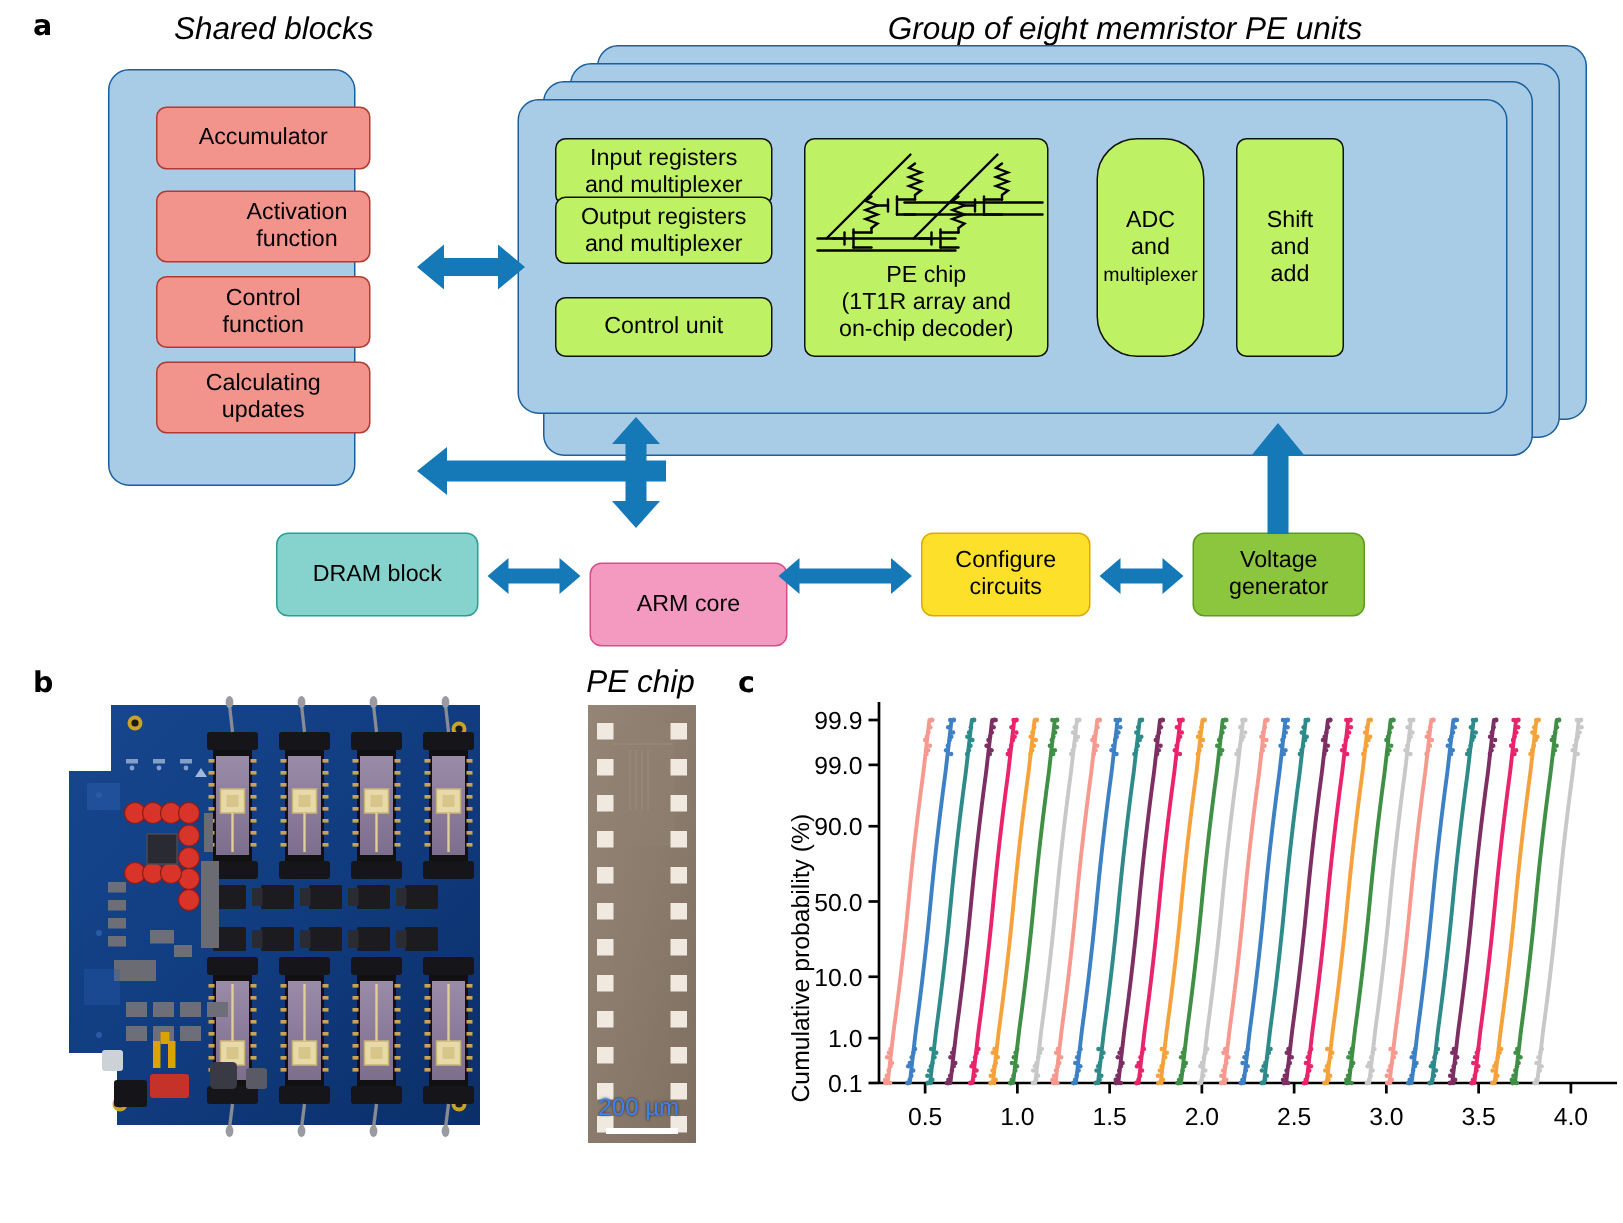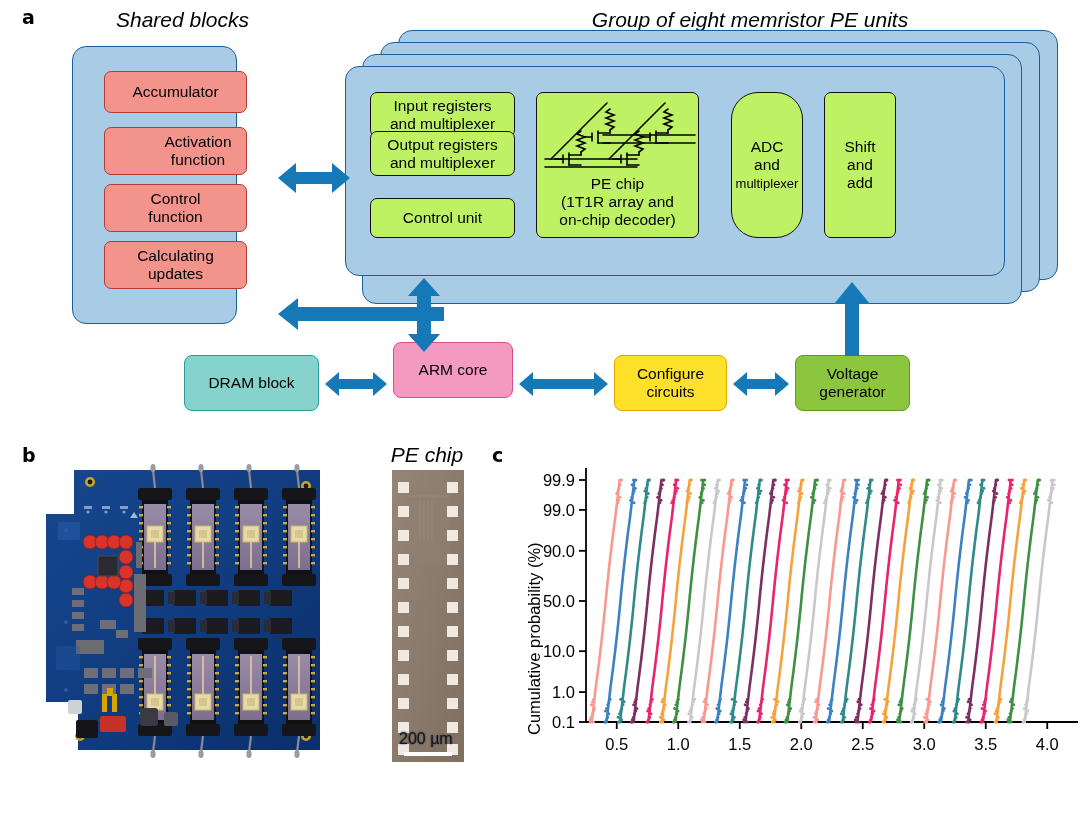--- a/index.html
+++ b/index.html
@@ -76,21 +76,21 @@
     line-height: 1.16;
     width: 100%;
     left: 0;
   }
 
   
   .pcb-wrap { position: absolute; }
   .chip-wrap { position: absolute; }
   .scale-label {
     position: absolute;
-    color: #0f172a;
+    color: #3b82f6;
     font-size: 16px;
     font-weight: 500;
     text-shadow: 0 0 2px rgba(0,0,0,.7);
     white-space: nowrap;
   }
   .scale-bar {
     position: absolute;
     background: #fff;
     height: 4px;
   }
@@ -236,21 +236,21 @@
     <path d="M22 2 L38 20 L29 20 L29 58 L38 58 L22 76 L6 58 L15 58 L15 20 L6 20 Z" fill="#1579b8"></path>
   </svg>
 
   <svg class="arrow" style="left:832px; top:280px; z-index:6;" width="40" height="78" viewBox="0 0 40 78">
     <path d="M20 2 L38 24 L27 24 L27 76 L13 76 L13 24 L2 24 Z" fill="#1579b8"></path>
   </svg>
 
   <div class="endbox teal" style="left:184px; top:355px; width:135px; height:56px; z-index:5;">
     <span>DRAM block</span>
   </div>
-  <div class="endbox pink" style="left:393px; top:342px; width:120px; height:56px; z-index:5;">
+  <div class="endbox pink" style="left:393px; top:375px; width:132px; height:56px; z-index:5;">
     <span>ARM core</span>
   </div>
   <div class="endbox yellow" style="left:614px; top:355px; width:113px; height:56px; z-index:5;">
     <span><span>Configure</span><br>
     <span>circuits</span></span>
   </div>
   <div class="endbox green" style="left:795px; top:355px; width:115px; height:56px; z-index:5;">
     <span><span>Voltage</span><br>
     <span>generator</span></span>
   </div>

